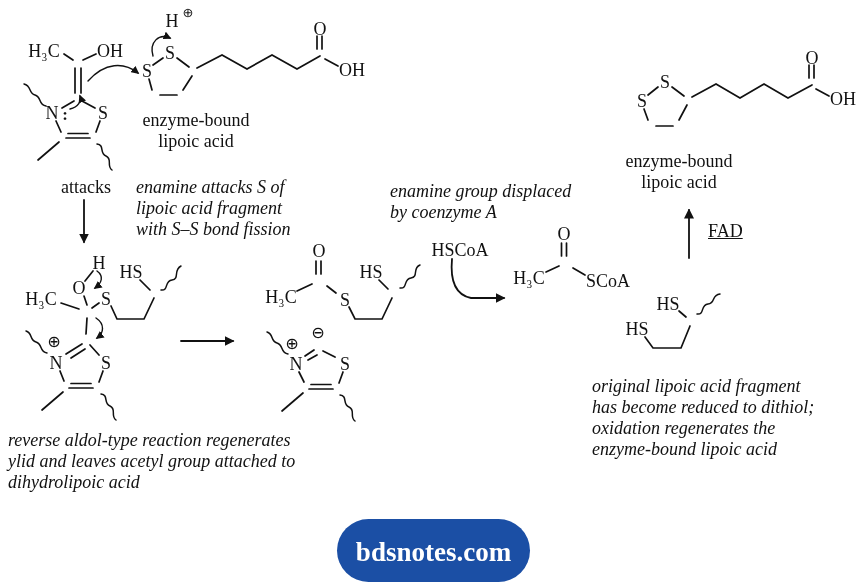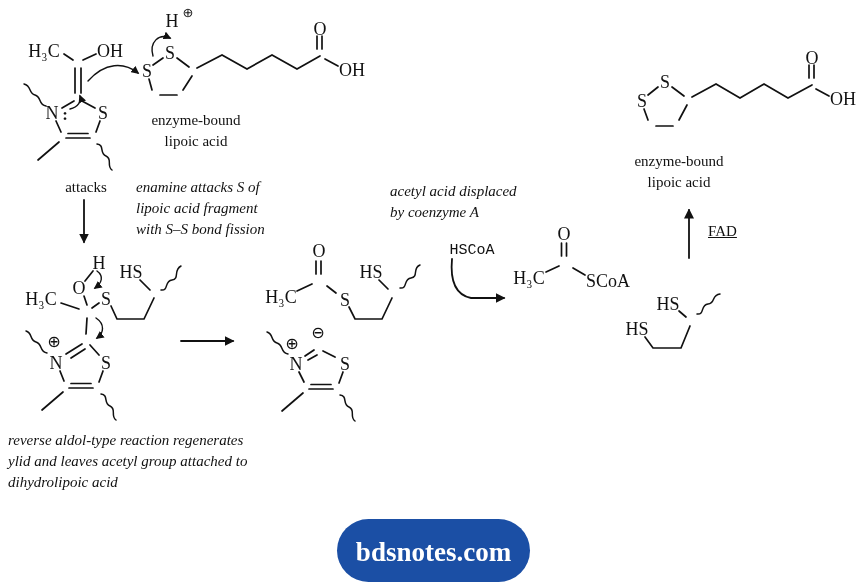--- a/index.html
+++ b/index.html
@@ -13,21 +13,21 @@
   text.atom{font-family:"Liberation Serif",serif;font-size:18px;fill:#111;
             text-anchor:middle;dominant-baseline:central;}
   text.lp{font-family:"Liberation Serif",serif;font-weight:bold;font-size:17px;fill:#111;
           text-anchor:middle;dominant-baseline:central;}
   text.charge{font-family:"DejaVu Sans",sans-serif;font-size:16px;fill:#111;
               text-anchor:middle;dominant-baseline:central;}
   text.supcharge{font-family:"DejaVu Sans",sans-serif;font-size:13px;fill:#111;
                  text-anchor:middle;dominant-baseline:central;}
   text.wm{font-family:"Liberation Serif",serif;font-weight:bold;font-size:27px;
           text-anchor:middle;dominant-baseline:central;}
-  .lbl{position:absolute;font-size:15px;line-height:21px;white-space:pre-line;color:#111;}
+  .lbl{position:absolute;font-size:18px;line-height:21px;white-space:pre-line;color:#111;}
   .it{font-style:italic;}
   .ctr{text-align:center;}
 </style>
 </head>
 <body>
 
 <div class="stage">
 
 <svg width="867" height="588" viewBox="0 0 867 588">
   <defs>
@@ -196,25 +196,29 @@
 lipoic acid</div>
 
 <div class="lbl it" style="left:8px;top:430px;width:310px;">reverse aldol-type reaction regenerates
 ylid and leaves acetyl group attached to
 dihydrolipoic acid</div>
 
 <div class="lbl it" style="left:136px;top:177px;width:190px;">enamine attacks S of
 lipoic acid fragment
 with S–S bond fission</div>
 
-<div class="lbl it" style="left:390px;top:181px;width:200px;">acetyl acid displaced
+<div class="lbl it" style="left:390px;top:181px;width:200px;">enamine group displaced
 by coenzyme A</div>
 
-<div class="lbl ctr" style="left:434px;top:240px;width:76px;font-family:Liberation Mono, monospace;">HSCoA</div>
+<div class="lbl ctr" style="left:422px;top:240px;width:76px;">HSCoA</div>
 
 
 <div class="lbl" style="left:708px;top:221px;width:50px;text-decoration:underline;">FAD</div>
 
 <div class="lbl ctr" style="left:601px;top:151px;width:156px;">enzyme-bound
 lipoic acid</div>
 
+<div class="lbl it" style="left:592px;top:376px;width:270px;">original lipoic acid fragment
+has become reduced to dithiol;
+oxidation regenerates the
+enzyme-bound lipoic acid</div>
 
 </div>
 
 </body></html>

